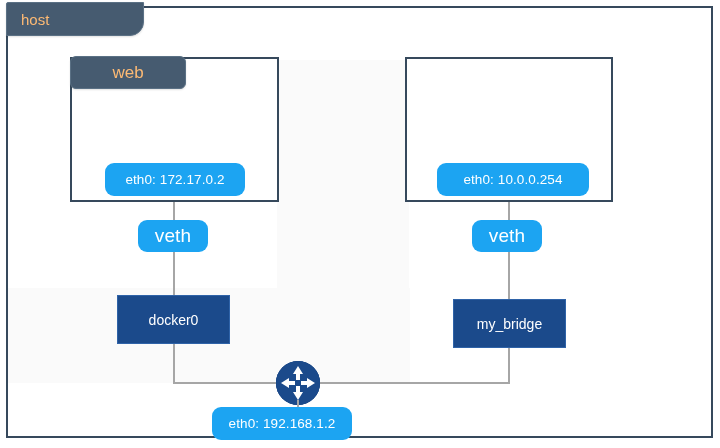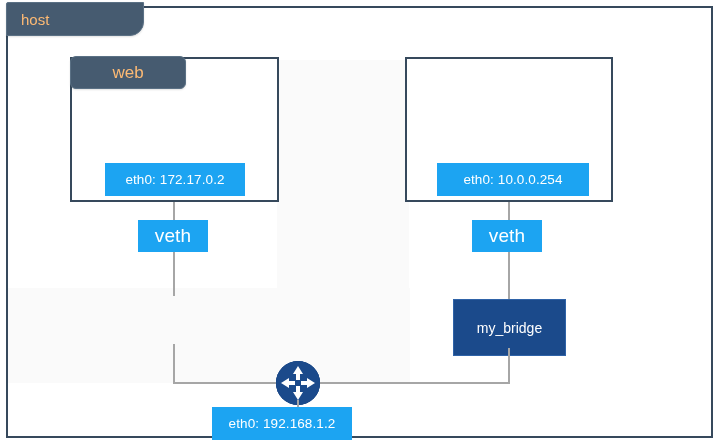--- a/index.html
+++ b/index.html
@@ -75,20 +75,21 @@
   .blue-box {
     position: absolute;
     background: #1ca4f2;
     color: #ffffff;
     display: flex;
     align-items: center;
     justify-content: center;
     font-size: 13.5px;
     box-sizing: border-box;
     letter-spacing: 0.1px;
+    border-radius: 9px;
   }
   .blue-box.small {
     font-size: 19px;
   }
 
   
   .bridge-box {
     position: absolute;
     background: #1b4a8b;
     border: 1px solid #2f63a8;
@@ -142,37 +143,40 @@
   </div>
 
   <div class="line v" style="left:173px; top:202px; height:19px;"></div>
 
   <div class="blue-box small" style="left:138px; top:220px; width:70px; height:32px;">
     <span>veth</span>
   </div>
 
   <div class="line v" style="left:173px; top:252px; height:44px;"></div>
 
+  <div class="bridge-box" style="left:117px; top:295px; width:113px; height:49px;">
+    <span>docker0</span>
+  </div>
 
   <div class="line v" style="left:173px; top:344px; height:39px;"></div>
 
   <div class="container-box" style="left:405px; top:57px; width:208px; height:145px;"></div>
   <div class="blue-box" style="left:437px; top:163px; width:152px; height:33px;">
     <span>eth0: 10.0.0.254</span>
   </div>
 
   <div class="line v" style="left:508px; top:202px; height:19px;"></div>
 
   <div class="blue-box small" style="left:472px; top:220px; width:70px; height:32px;">
     <span>veth</span>
   </div>
 
   <div class="line v" style="left:508px; top:252px; height:48px;"></div>
 
-  <div class="bridge-box" style="left:453px; top:299px; width:113px; height:57px;">
+  <div class="bridge-box" style="left:453px; top:299px; width:113px; height:49px;">
     <span>my_bridge</span>
   </div>
 
   <div class="line v" style="left:508px; top:348px; height:35px;"></div>
 
   <div class="line h" style="left:173px; top:382px; width:337px;"></div>
 
   <div class="router-icon" style="left:276px; top:361px;">
     <svg width="44" height="44" viewBox="0 0 44 44" aria-hidden="true">
       <circle cx="22" cy="22" r="22" fill="#1b4a8b"></circle>

